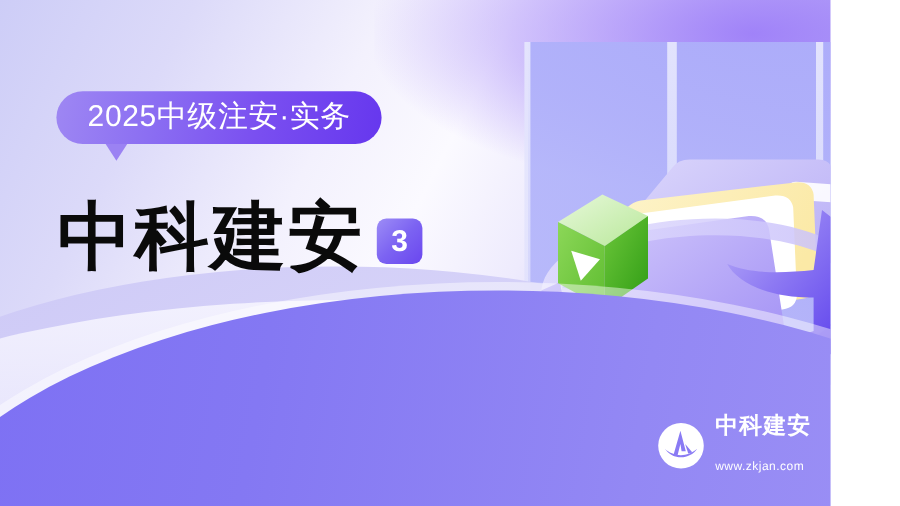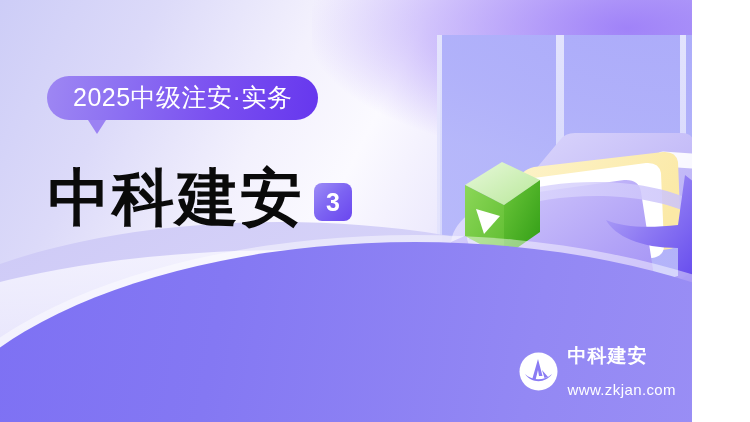--- a/index.html
+++ b/index.html
@@ -107,21 +107,21 @@
 
   
   .logo{position:absolute;right:16px;bottom:26px;display:flex;align-items:center;gap:9px;}
   .logo-mark{width:39px;height:39px;flex:0 0 39px;}
   .logo-text{display:flex;flex-direction:column;gap:18px;}
   .logo-cn{
     color:#ffffff;font-size:19px;font-weight:bold;letter-spacing:1px;line-height:20px;
     font-family:"Liberation Sans","DejaVu Sans",sans-serif;
   }
   .logo-url{
-    color:#ffffff;font-size:15px;letter-spacing:.4px;line-height:12px;
+    color:#ffffff;font-size:10px;letter-spacing:.4px;line-height:12px;
     font-family:"Liberation Sans","DejaVu Sans",sans-serif;
   }
 </style>
 </head>
 <body>
 
 <div id="poster">
 
   <div class="bg-topright"></div>
   <div class="bg-panel"></div>

